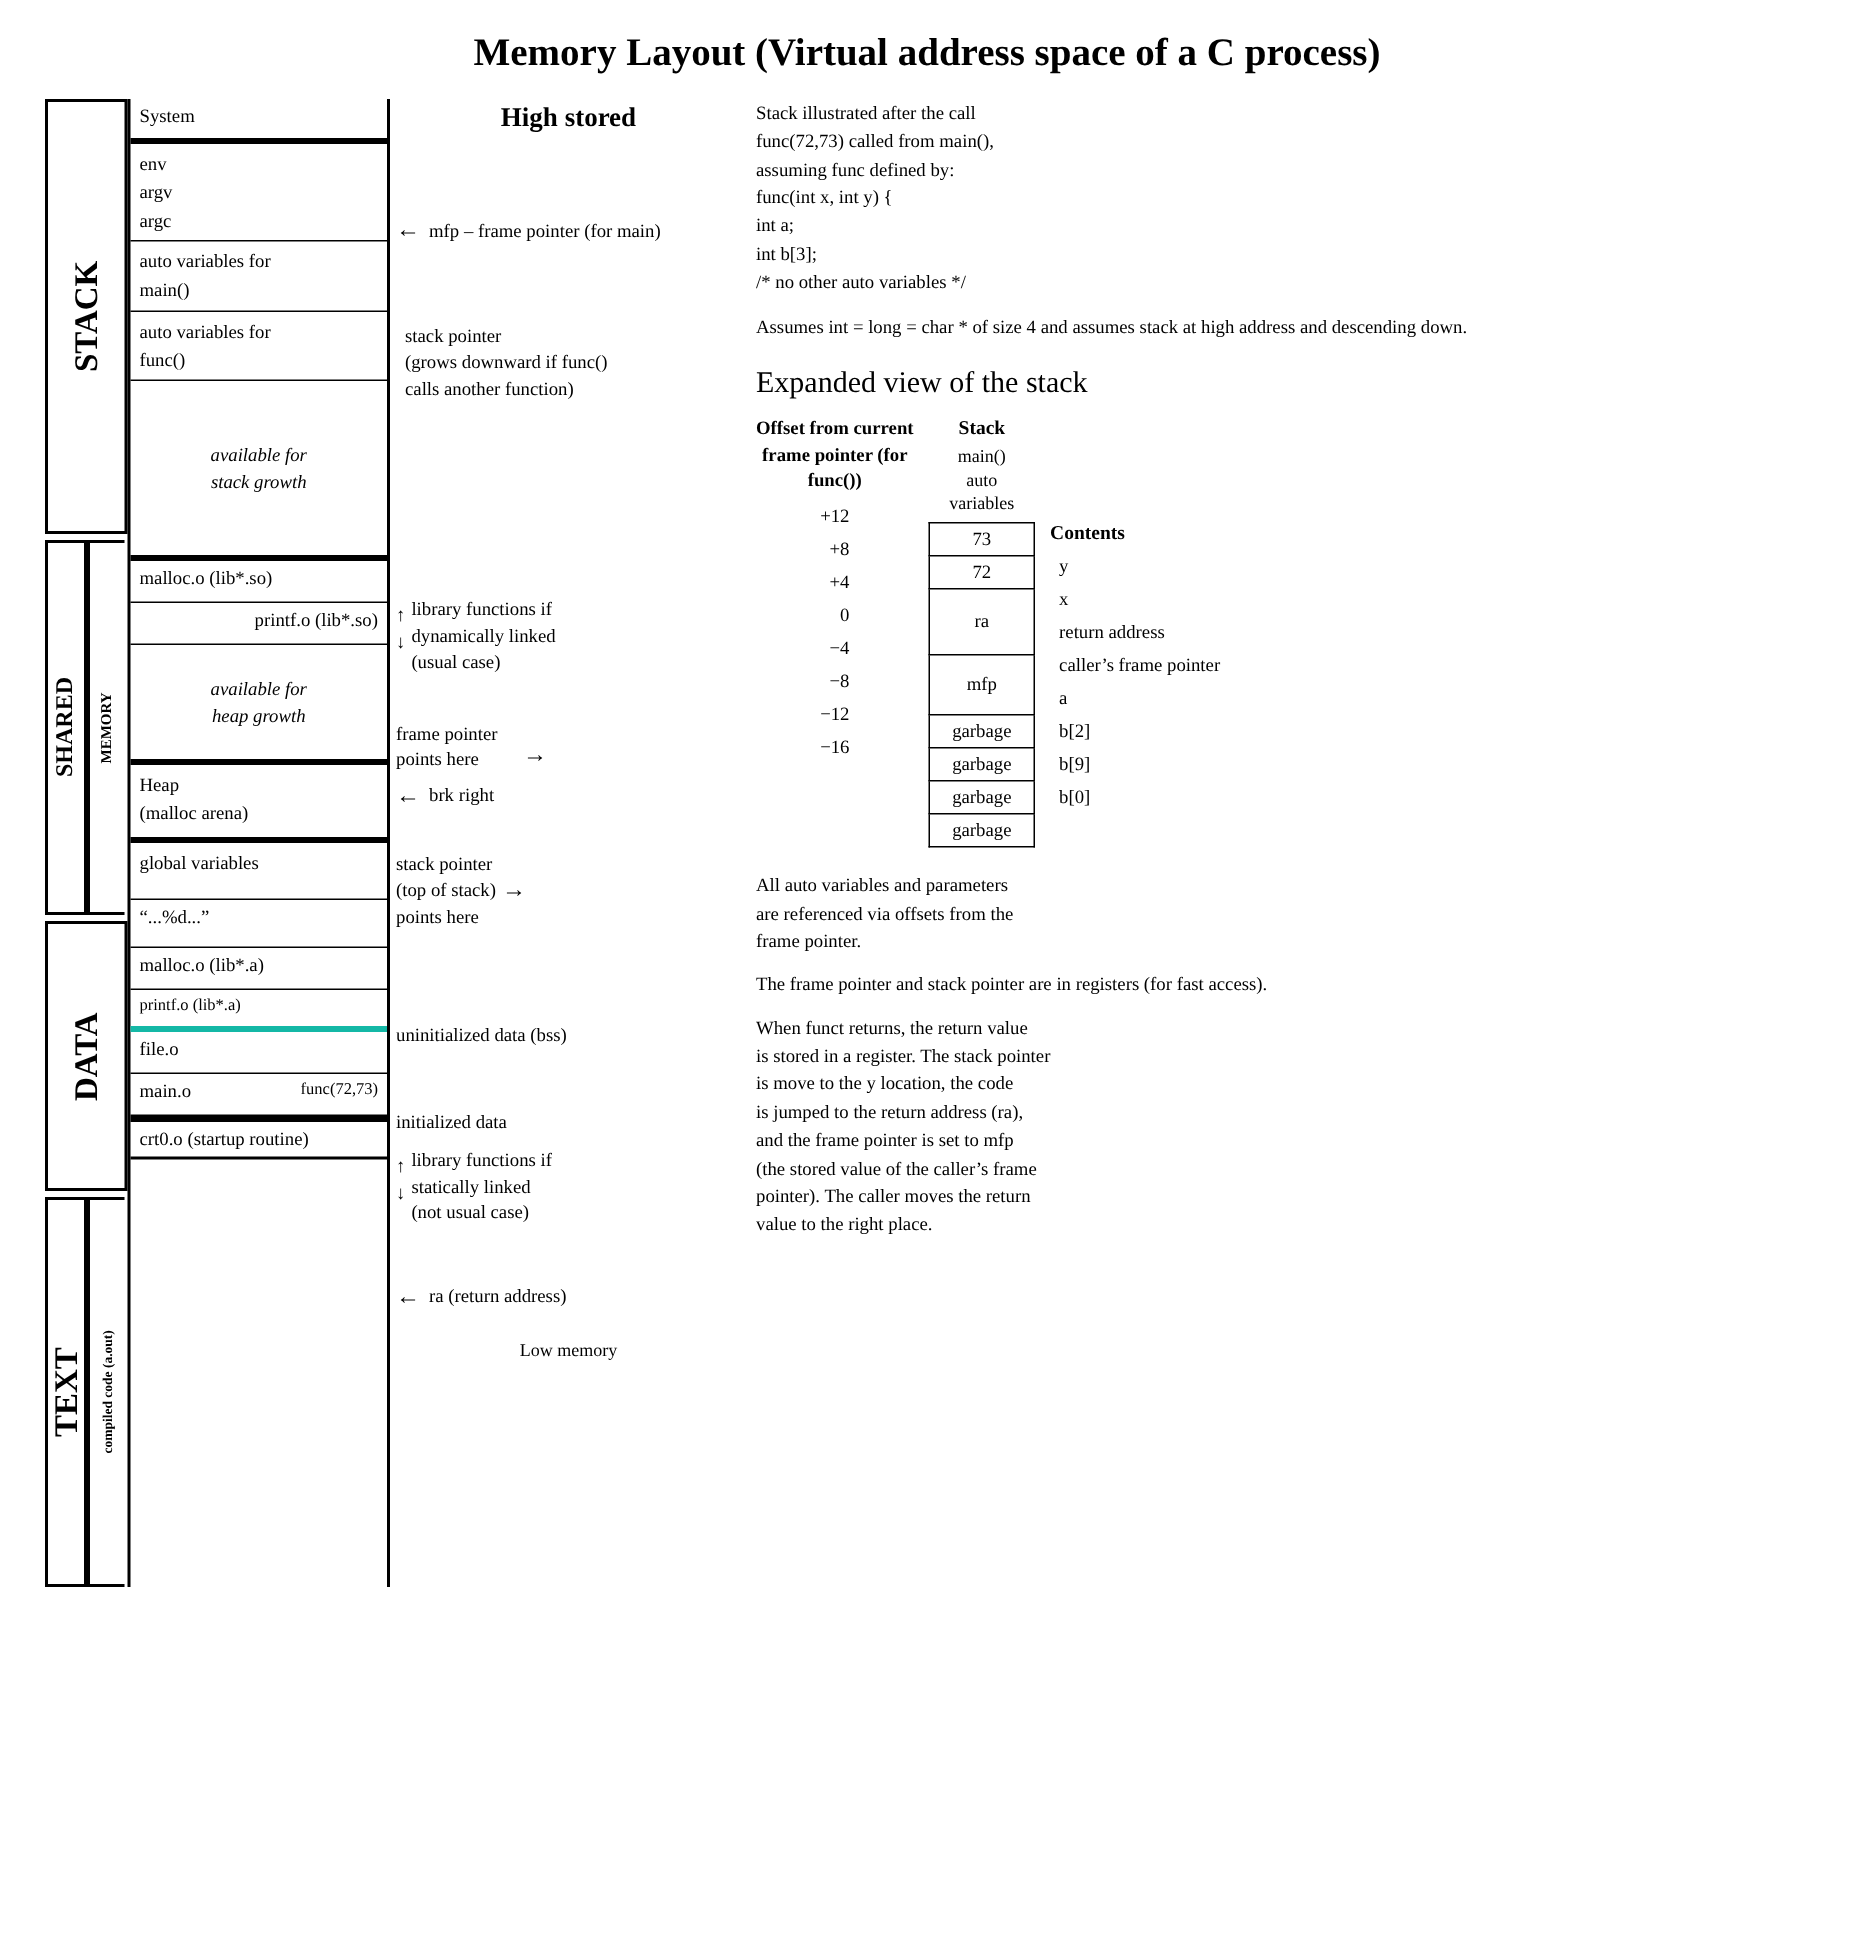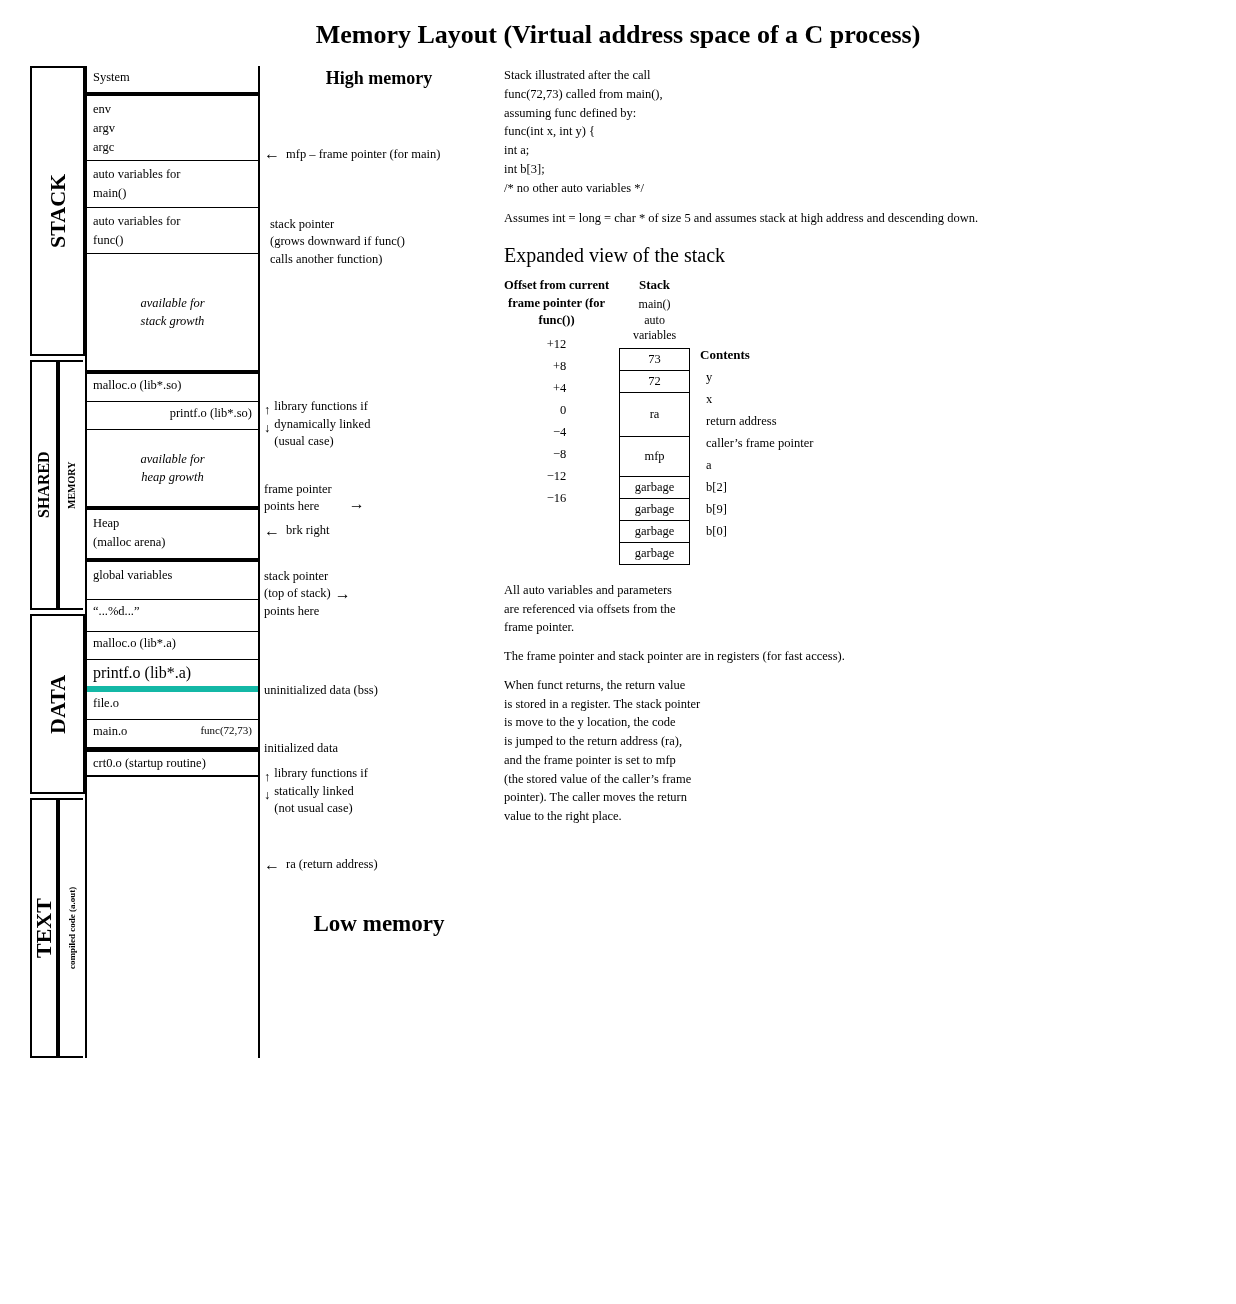--- a/index.html
+++ b/index.html
@@ -78,37 +78,37 @@
       </div>
 
       <div style="border-bottom:4px solid #000; padding:4px 6px; min-height:52px; font-size:12.5px; line-height:1.5;">Heap<br>(malloc arena)</div>
 
       <div style="border-bottom:1px solid #000; padding:4px 6px; min-height:38px; font-size:12.5px; line-height:1.5;">global variables</div>
 
       <div style="border-bottom:1px solid #000; padding:4px 6px; min-height:32px; font-size:12.5px;">“...%d...”</div>
 
       <div style="border-bottom:1px solid #000; padding:4px 6px; min-height:28px; font-size:12.5px;">malloc.o (lib*.a)</div>
 
-      <div style="border-bottom:6px solid #14b8a6; padding:4px 6px; min-height:28px; font-size:16px;">printf.o (lib*.a)</div>
+      <div style="border-bottom:4px solid #14b8a6; padding:4px 6px; min-height:28px; font-size:11px;">printf.o (lib*.a)</div>
 
       <div style="border-bottom:1px solid #000; padding:4px 6px; min-height:28px; font-size:12.5px;">file.o</div>
 
       <div style="border-bottom:1px solid #000; padding:4px 6px; min-height:28px; font-size:12.5px; display:flex; justify-content:space-between;">
         <span>main.o</span>
         <span style="font-size:11px; margin-left:8px;">func(72,73)</span>
       </div>
 
       <div style="border-top:4px solid #000; border-bottom:2px solid #000; padding:4px 6px; min-height:28px; font-size:12.5px;">crt0.o (startup routine)</div>
 
     </div>
   </div>
 
   <div style="width:230px; flex-shrink:0; position:relative; font-size:12.5px; line-height:1.4; margin-left:4px;">
 
-    <div style="font-size:18px; font-weight:bold; text-align:center; margin-bottom:6px;">High memory</div>
+    <div style="font-size:18px; font-weight:bold; text-align:center; margin-bottom:6px;">High stored</div>
 
     <div style="margin-top:52px; display:flex; align-items:center; gap:6px;">
       <span style="font-size:16px;">←</span>
       <span>mfp – frame pointer (for main)</span>
     </div>
 
     <div style="margin-top:50px; display:flex; align-items:flex-start; gap:6px;">
       <span style="margin-top:2px;"></span>
       <span style="line-height:1.4;">stack pointer<br>(grows downward if func()<br>calls another function)</span>
     </div>
@@ -150,37 +150,37 @@
         <span>↓</span>
       </div>
       <span>library functions if<br>statically linked<br>(not usual case)</span>
     </div>
 
     <div style="margin-top:36px; display:flex; align-items:center; gap:6px;">
       <span style="font-size:16px;">←</span>
       <span>ra (return address)</span>
     </div>
 
-    <div style="font-size:23px; font-weight:bold; text-align:center; margin-top:32px;">Low memory</div>
+    <div style="font-size:12px; font-weight:normal; text-align:center; margin-top:16px;">Low memory</div>
 
   </div>
 
   <div style="flex:1; padding-left:10px;">
 
     <div style="font-size:12.5px; line-height:1.5; margin-bottom:12px;">
       <span style="white-space:pre-line;">Stack illustrated after the call
 func(72,73) called from main(),
 assuming func defined by:
  func(int x, int y) {
     int a;
     int b[3];
     /* no other auto variables */</span>
     </div>
     <div style="font-size:12.5px; line-height:1.5; margin-bottom:16px;">Assumes int = long = char * of
-size 5 and assumes stack at high
+size 4 and assumes stack at high
 address and descending down.</div>
 
     <div>
       <div style="font-size:20px; font-weight:normal; margin-bottom:10px;">Expanded view of the stack</div>
 
       <div style="display:flex; align-items:flex-start; gap:10px;">
 
         <div>
           <div style="font-weight:bold; font-size:12.5px; line-height:1.4; text-align:center; margin-bottom:4px; max-width:130px;">
             Offset from current<br>frame pointer (for<br>func())

